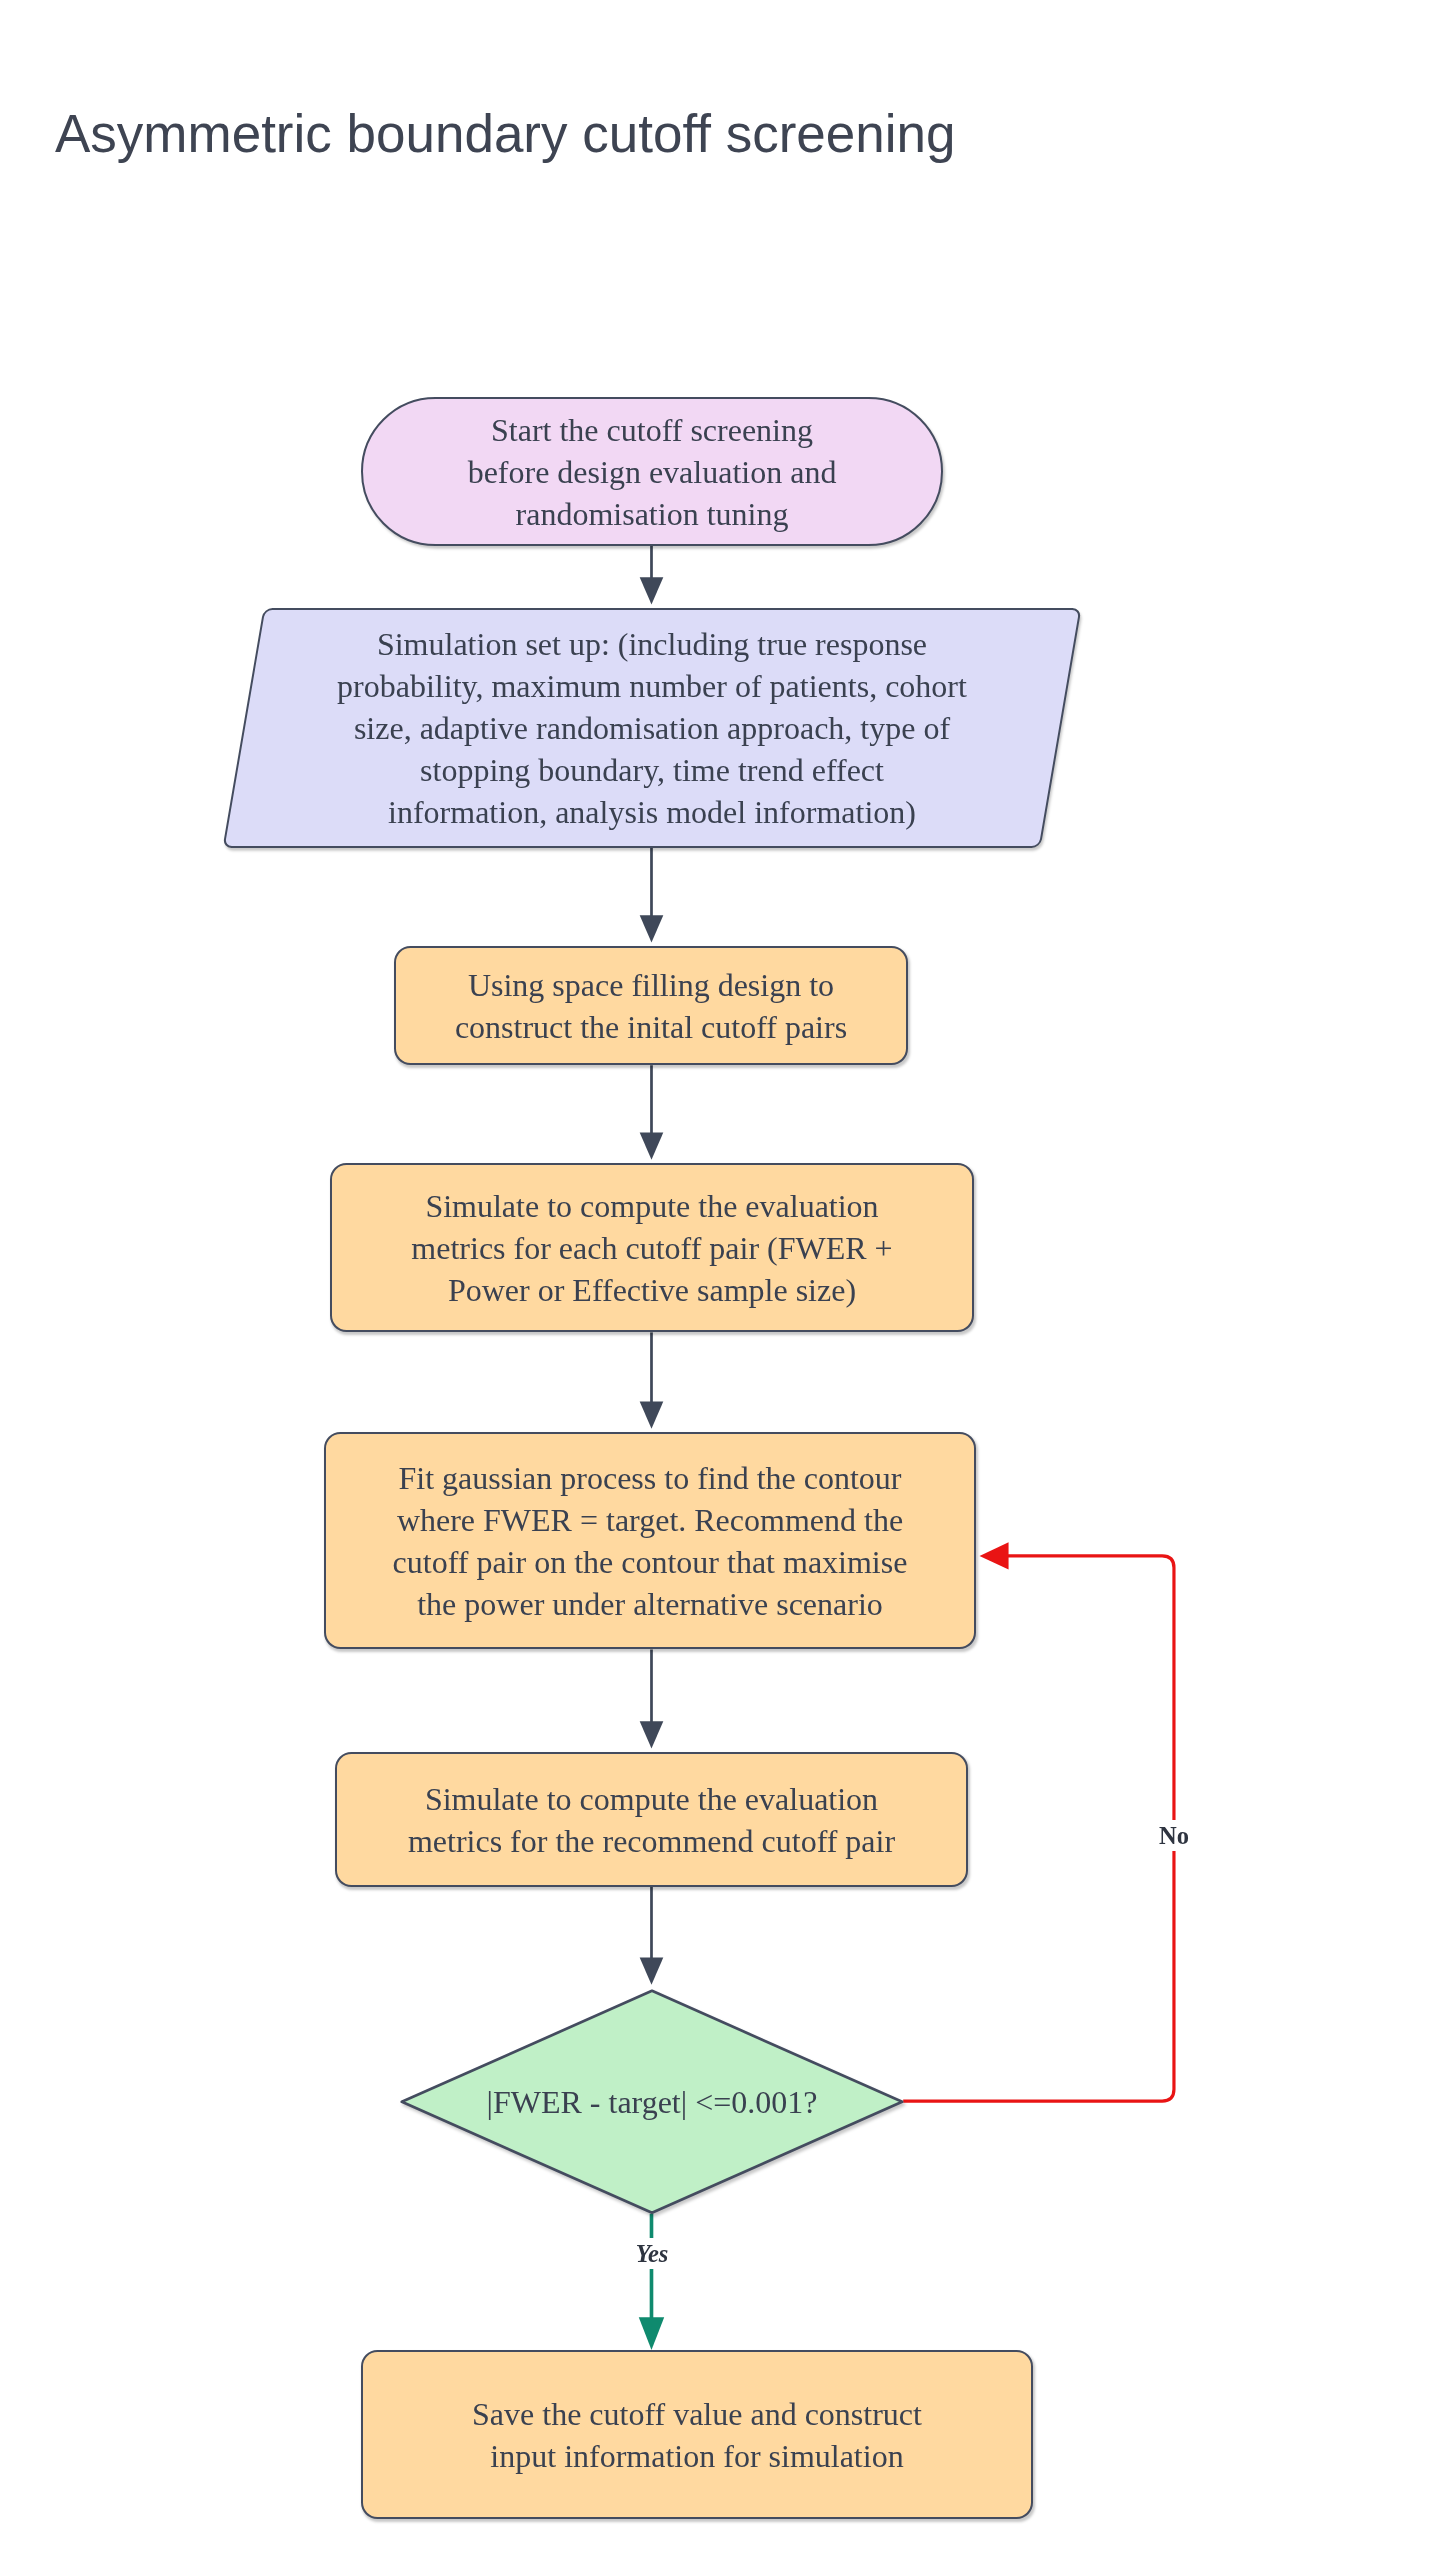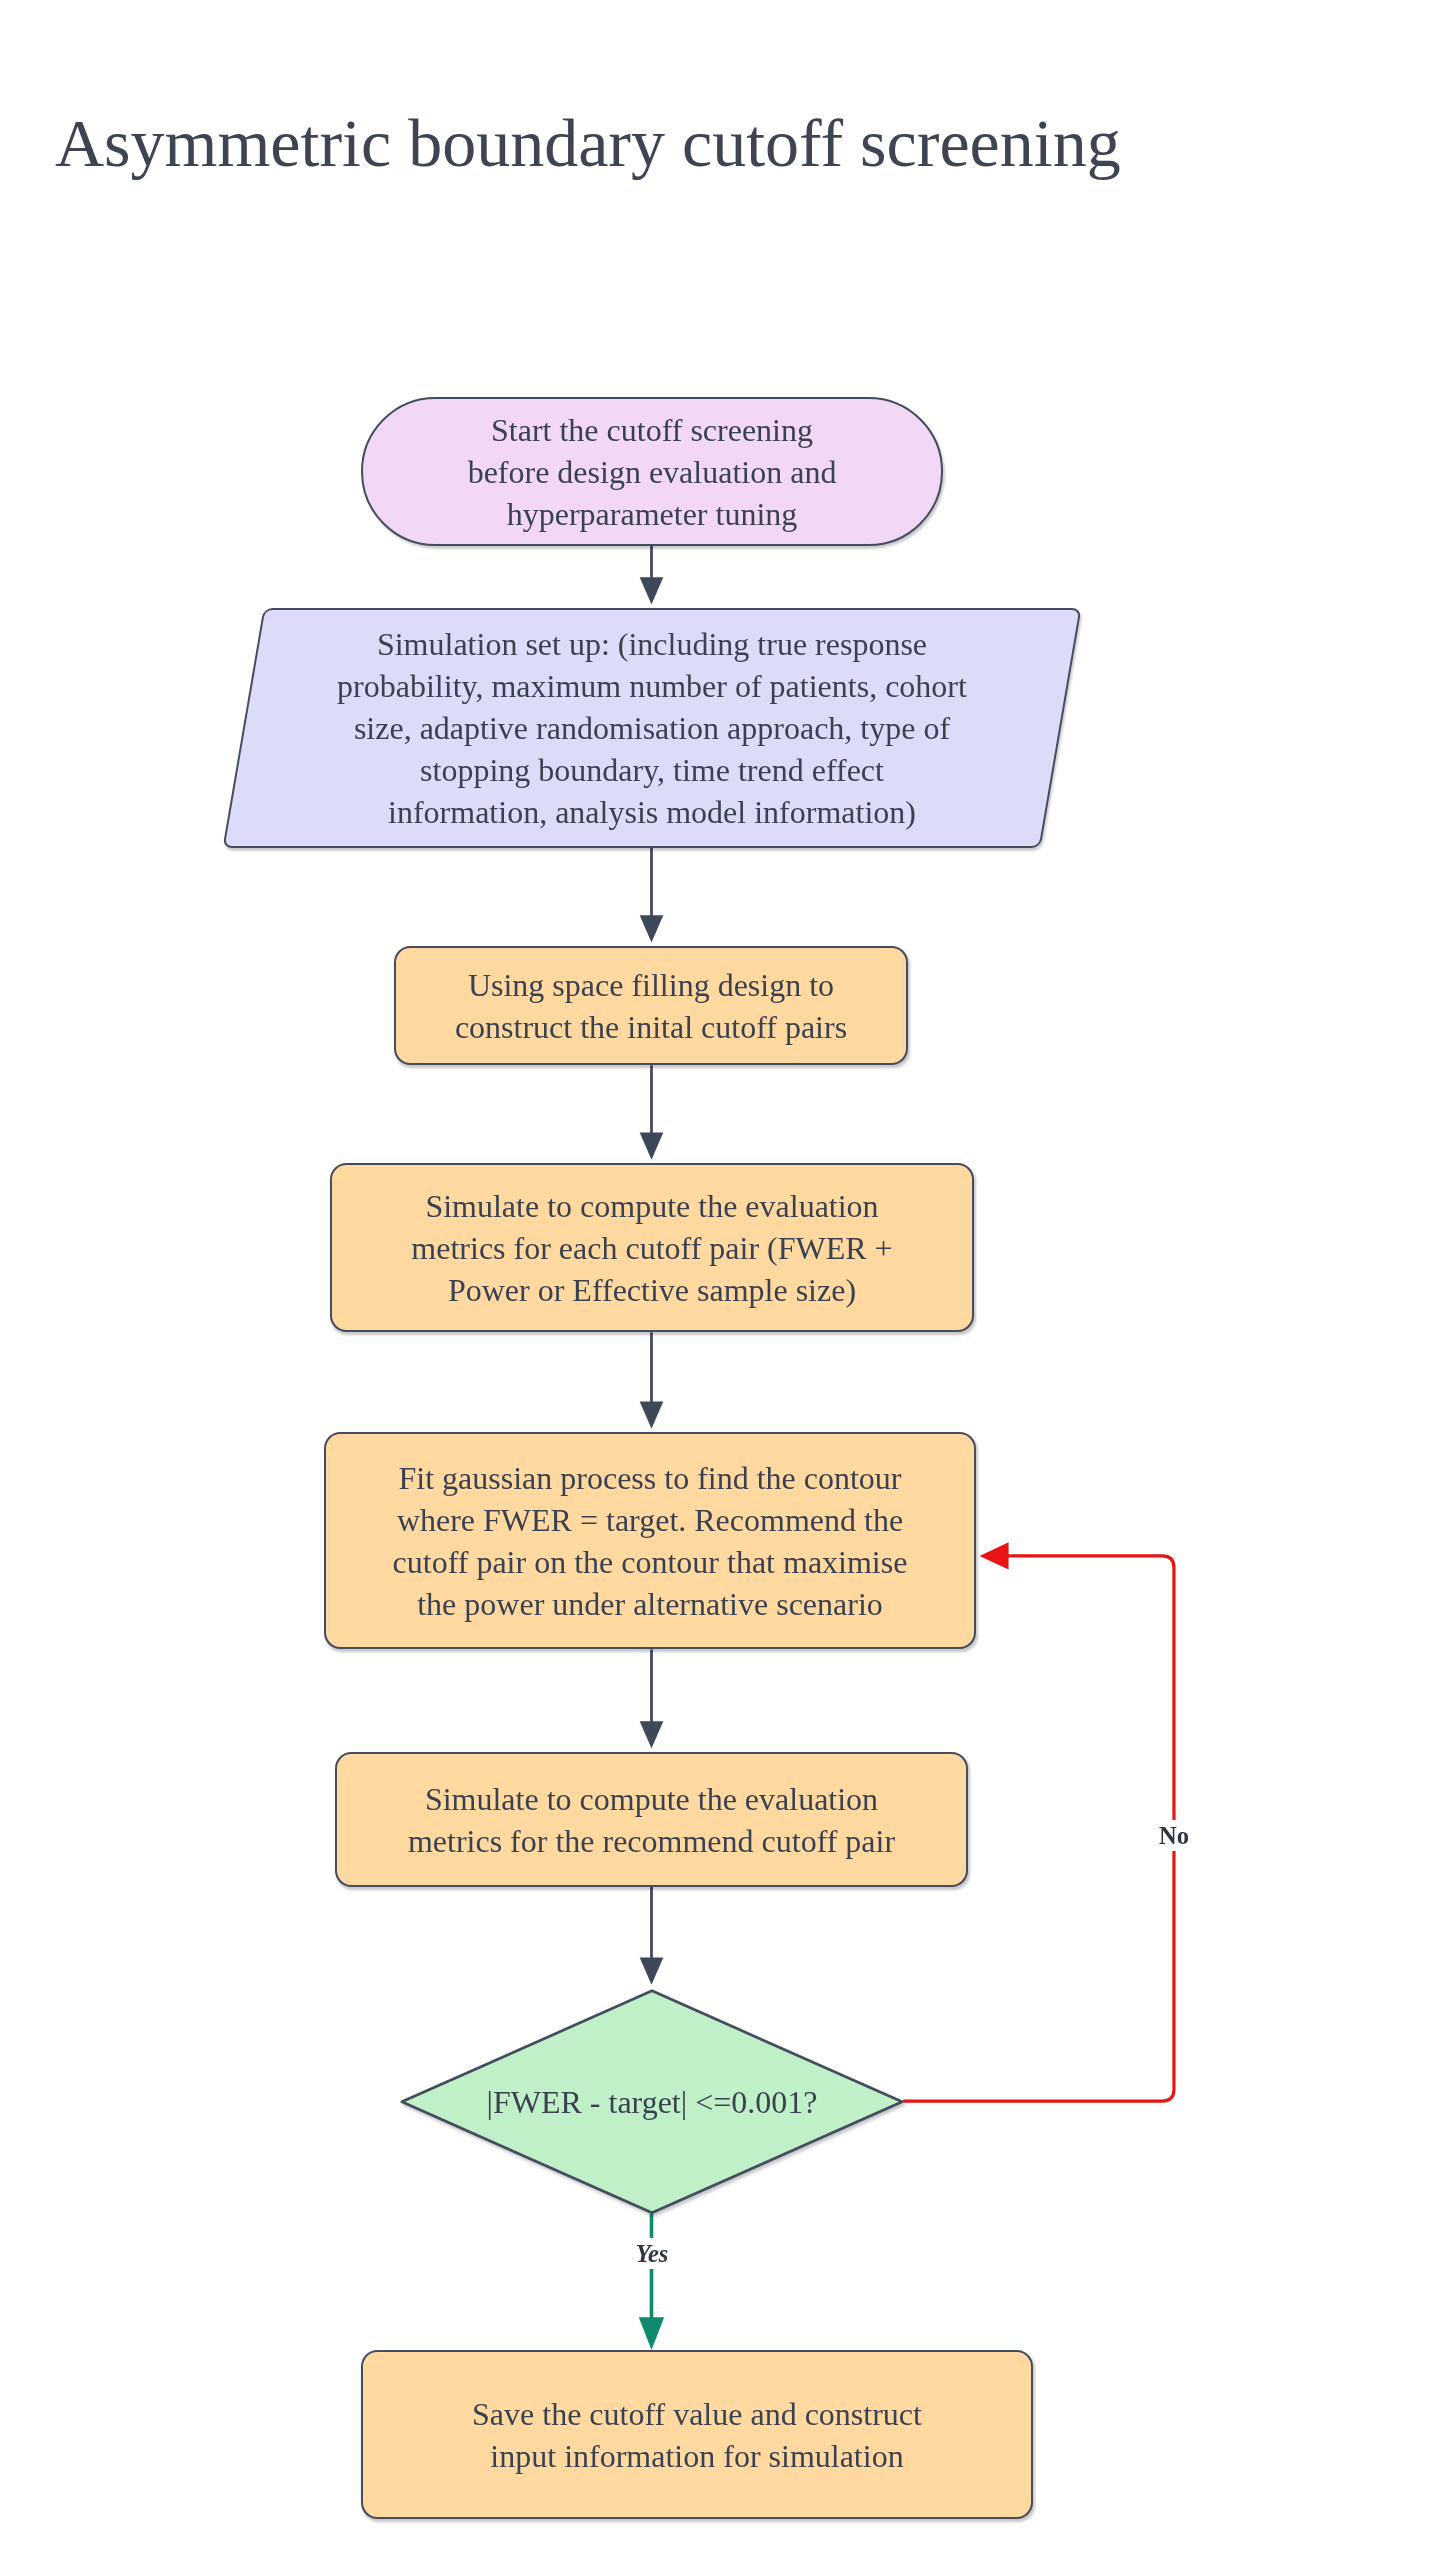--- a/index.html
+++ b/index.html
@@ -16,22 +16,22 @@
     --green:#c0f0c7;
   }
   html,body{margin:0;padding:0;background:var(--bg);}
   .canvas{
     position:relative;width:1452px;height:2563px;background:var(--bg);
     overflow:hidden;
     font-family:"Liberation Serif","DejaVu Serif",serif;
   }
   .page-title{
     position:absolute;left:55px;top:102px;margin:0;
-    font-family:Liberation Serif, serif;
-    font-weight:400;font-size:68px;line-height:1.22;letter-spacing:0px;
+    font-family:Liberation Sans, sans-serif;
+    font-weight:400;font-size:53px;line-height:1.22;letter-spacing:0px;
     color:var(--title);white-space:nowrap;
   }
   .connectors{position:absolute;left:0;top:0;}
   .flow-line{stroke:var(--arrow);stroke-width:3;fill:none;}
   .flow-head{fill:var(--arrow);stroke:none;}
   .yes-line{stroke:var(--teal);stroke-width:4;fill:none;}
   .yes-head{fill:var(--teal);stroke:none;}
   .no-line{stroke:var(--red);stroke-width:3.5;fill:none;}
   .no-head{fill:var(--red);stroke:none;}
 
@@ -117,21 +117,21 @@
 
     <g>
       <path class="no-line" d="M 994 2312 L 1279 2312 Q 1292 2312 1292 2299 L 1292 1725 Q 1292 1712 1279 1712 L 1106 1712"></path>
       <polygon class="no-head" points="1078,1712 1110,1697 1110,1727"></polygon>
     </g>
   </svg>
 
   <div class="node shape-start">
     <div class="label">Start the cutoff screening
 before design evaluation and
-hyperparameter tuning</div>
+randomisation tuning</div>
   </div>
 
   <div class="node shape-rect shape-rect1">
     <div class="label">Using space filling design to
 construct the inital cutoff pairs</div>
   </div>
 
   <div class="node shape-setup">
     <div class="para-bg"></div>
     <div class="label">Simulation set up: (including true response

